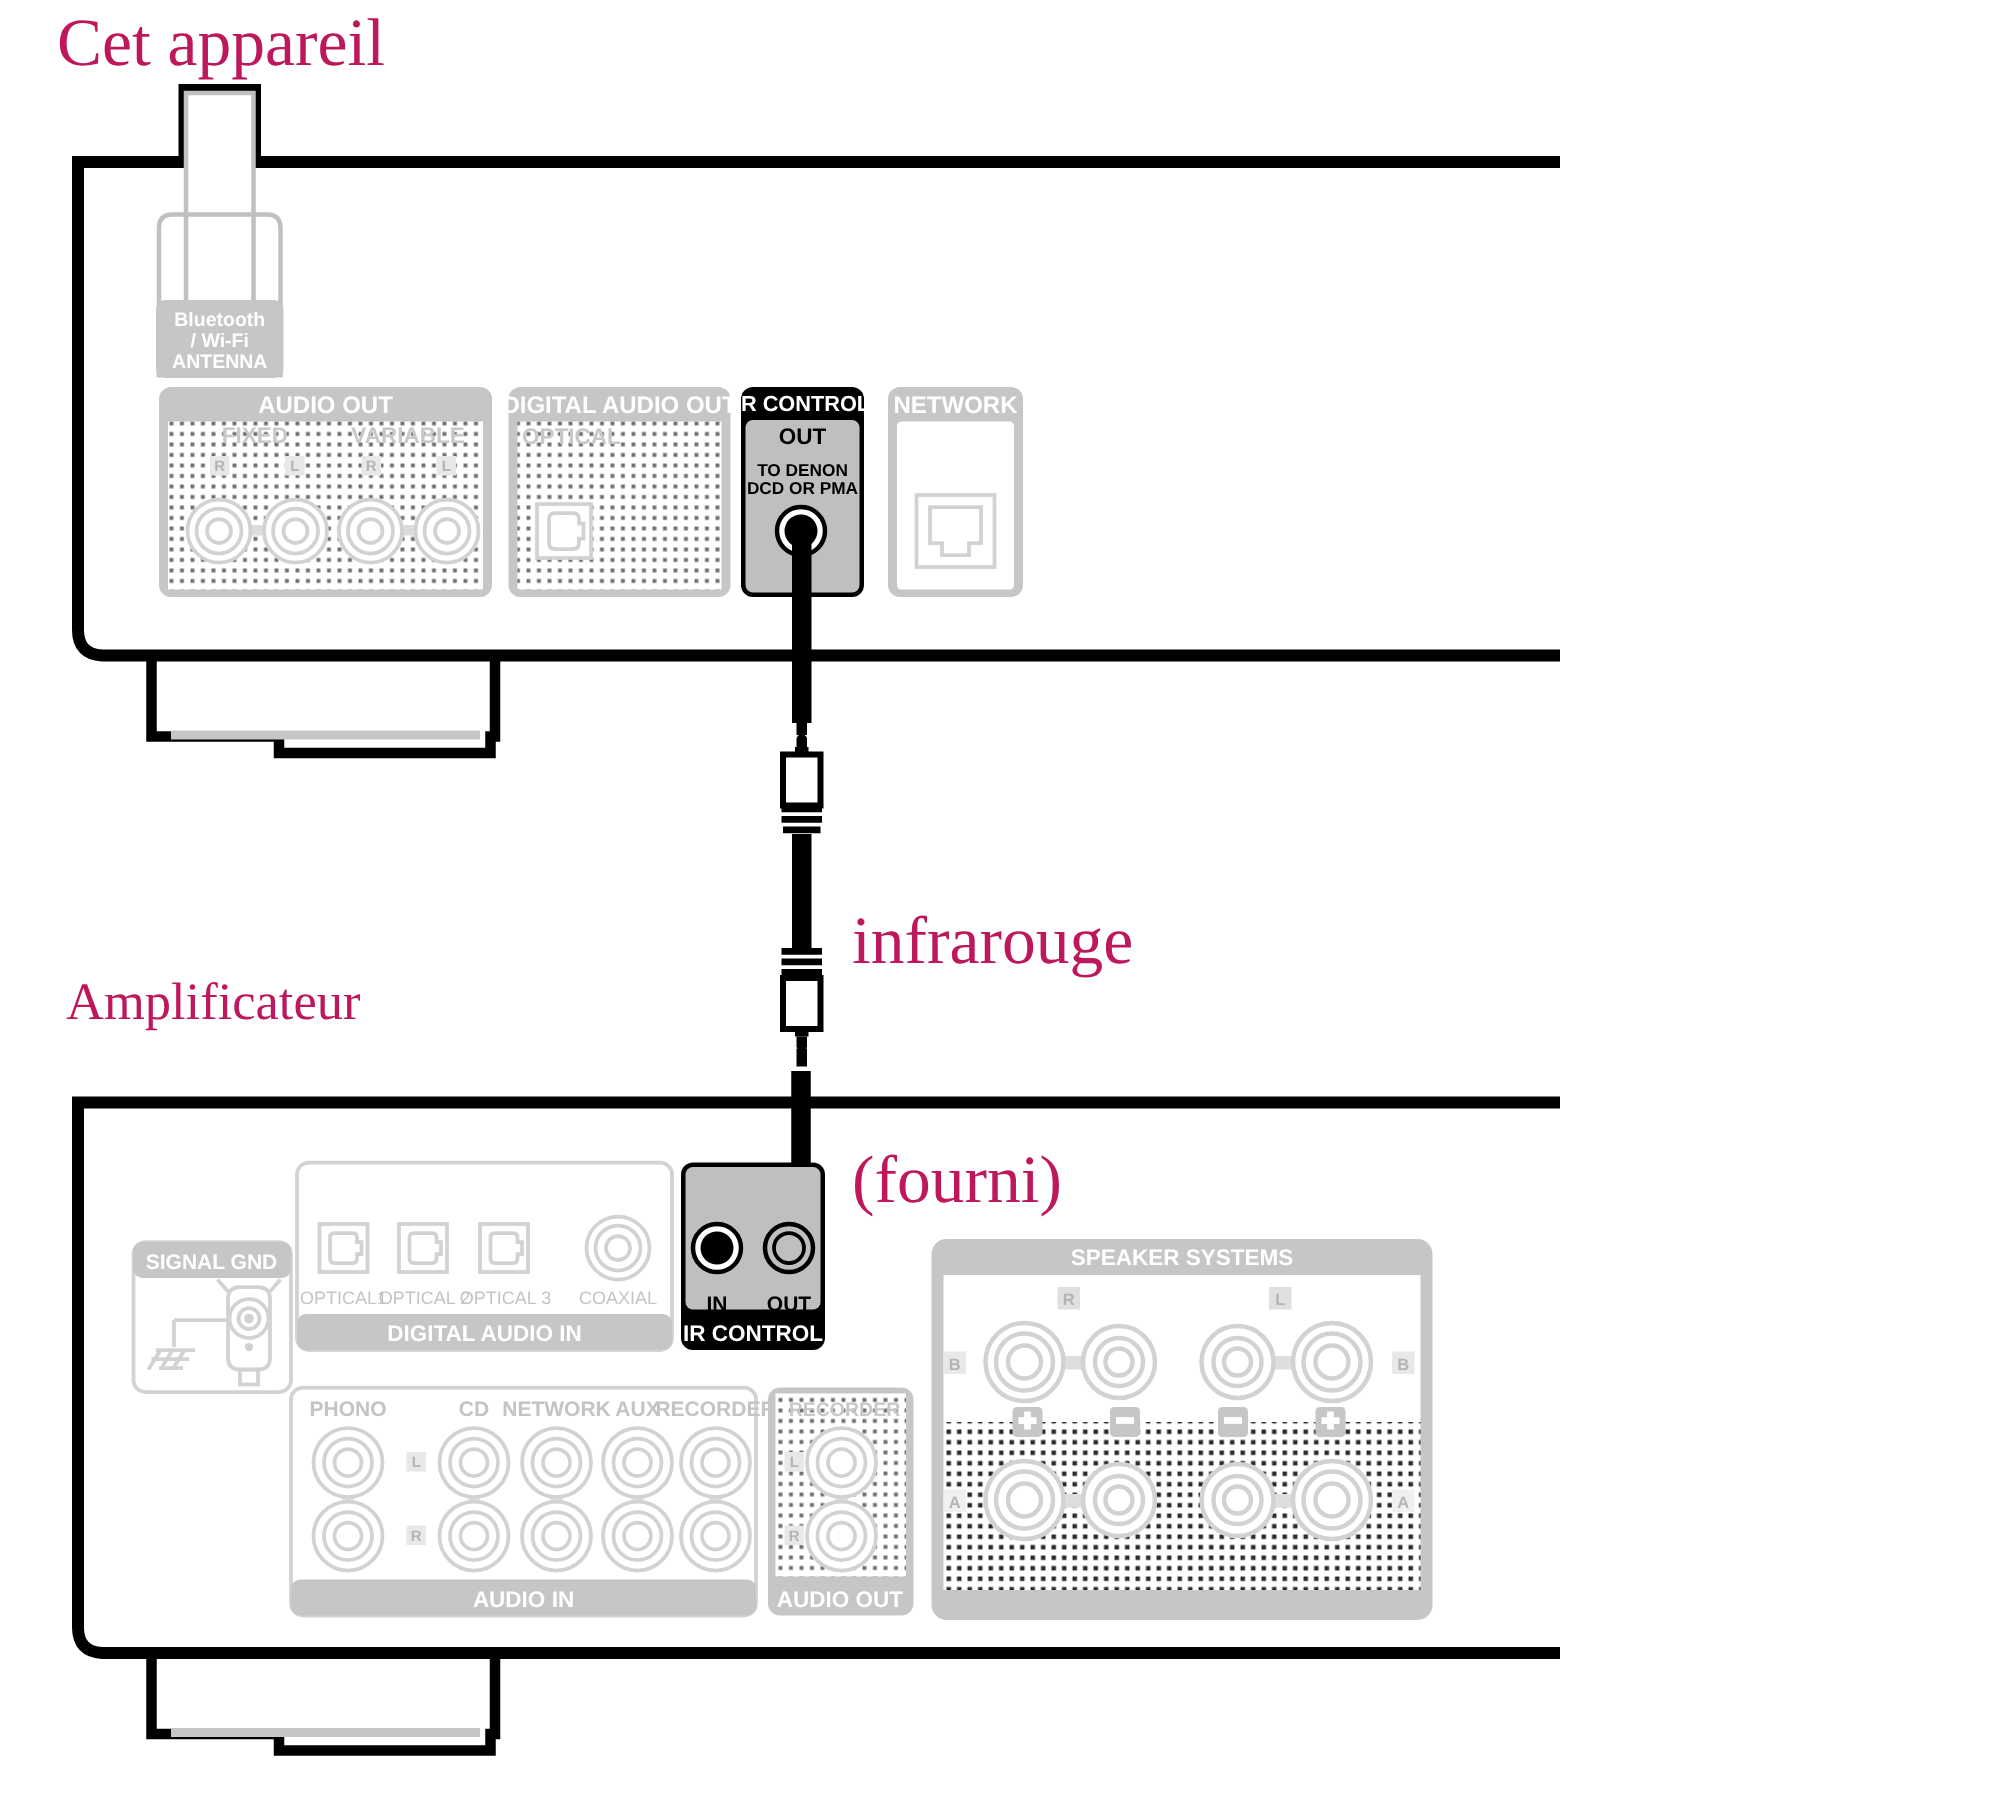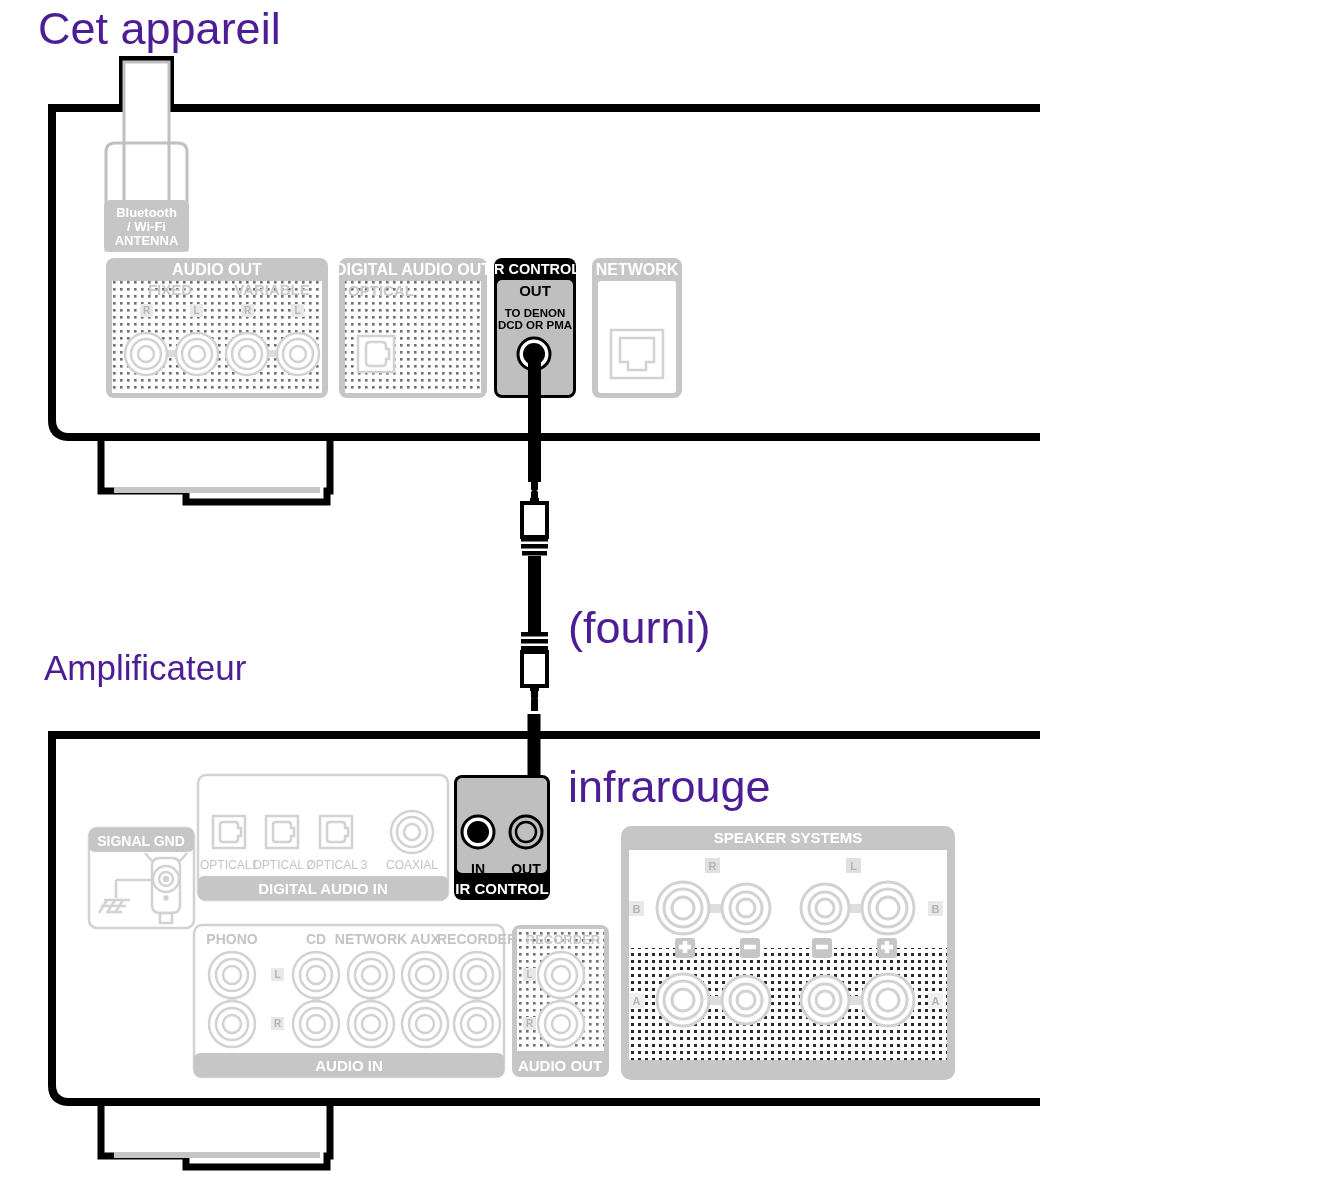--- a/index.html
+++ b/index.html
@@ -18,22 +18,22 @@
     overflow: hidden;
     background: #fff;
   }
   #stage > svg {
     position: absolute;
     left: 0;
     top: 0;
   }
   .hdr-text {
     position: absolute;
-    font-family: Liberation Sans, sans-serif;
-    color: #4c1d95;
+    font-family: Liberation Serif, serif;
+    color: #be185d;
     white-space: pre;
     line-height: 1.18;
   }
   #label-device {
     left: 38px;
     top: 2px;
     font-size: 45px;
   }
   #label-amp {
     left: 44px;
@@ -461,17 +461,17 @@
         <circle cx="561" cy="1024" r="9" fill="#ffffff" stroke="#d2d2d2" stroke-width="2.5"></circle>
       </g>
     </g>
   </svg>
 
   <div class="hdr-text" id="label-device">Cet appareil</div>
 
   <div class="hdr-text" id="label-amp">Amplificateur</div>
 
   <div class="hdr-text" id="label-cable">
+    <div>infrarouge</div>
     <div>(fourni)</div>
-    <div>infrarouge</div>
   </div>
 
 </div>
 
 </body></html>

